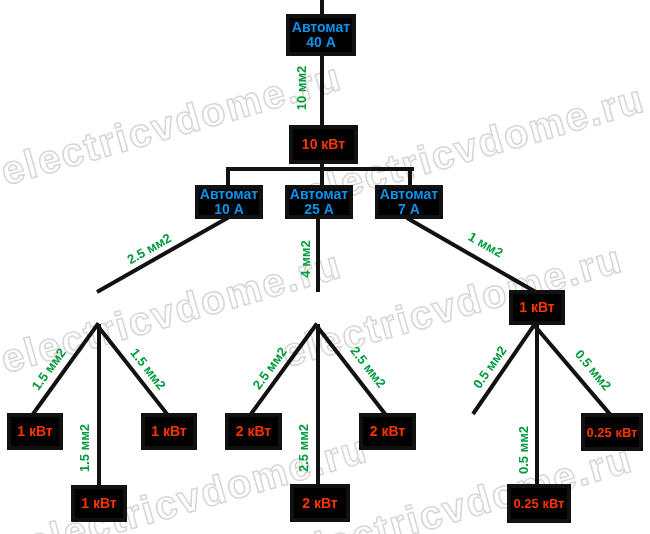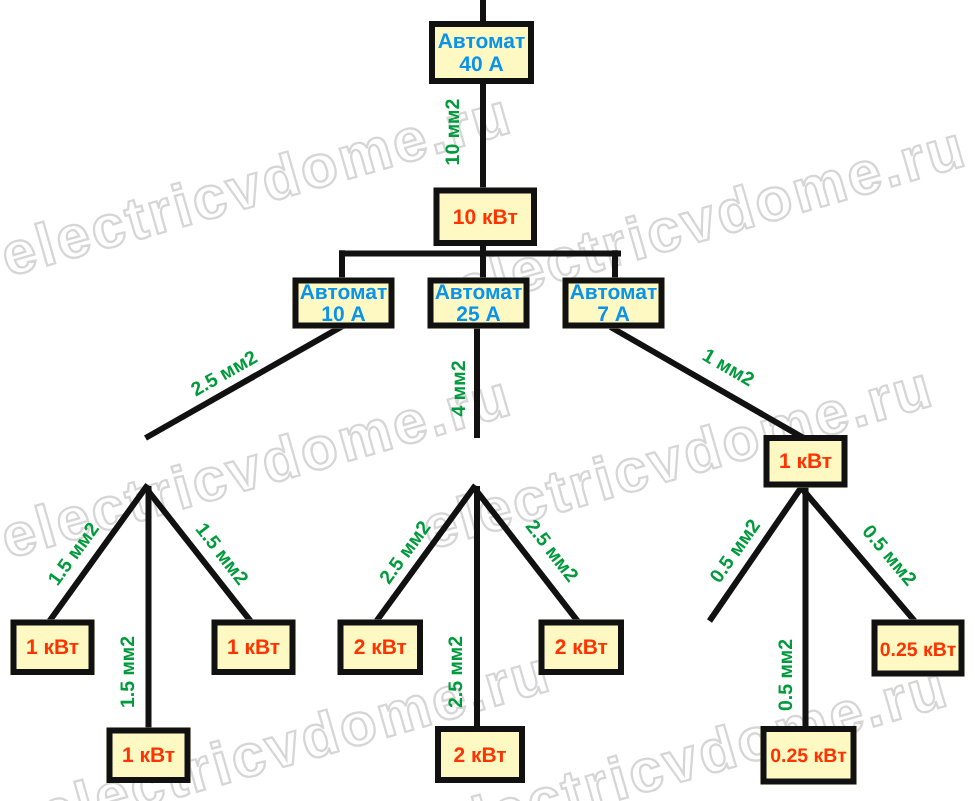--- a/index.html
+++ b/index.html
@@ -15,21 +15,21 @@
     transform-origin:0 50%;transform:rotate(-16deg);
     user-select:none;pointer-events:none;
   }
   
   .ln{position:absolute;background:var(--line_color,#111111);z-index:1;}
   .ln.h{height:4px;}
   .ln.v{width:4px;}
   .ln.d{height:4px;transform-origin:0 50%;}
   
   .box{
-    position:absolute;z-index:2;background:#fef9c3;border:4px solid var(--line_color,#111111);
+    position:absolute;z-index:2;background:#000000;border:4px solid var(--line_color,#111111);
     box-sizing:border-box;display:flex;flex-direction:column;align-items:center;justify-content:center;
     text-align:center;font-weight:bold;line-height:15px;
   }
   .box .bk{color:var(--breaker_text,#0a93ec);font-size:14px;}
   .box .ld{color:var(--load_text,#ff3300);font-size:14px;}
   
   .wl{
     position:absolute;z-index:3;width:70px;height:18px;margin-left:-35px;margin-top:-9px;
     text-align:center;font-size:13px;font-weight:bold;color:var(--wire_text,#009b3c);
     white-space:nowrap;

